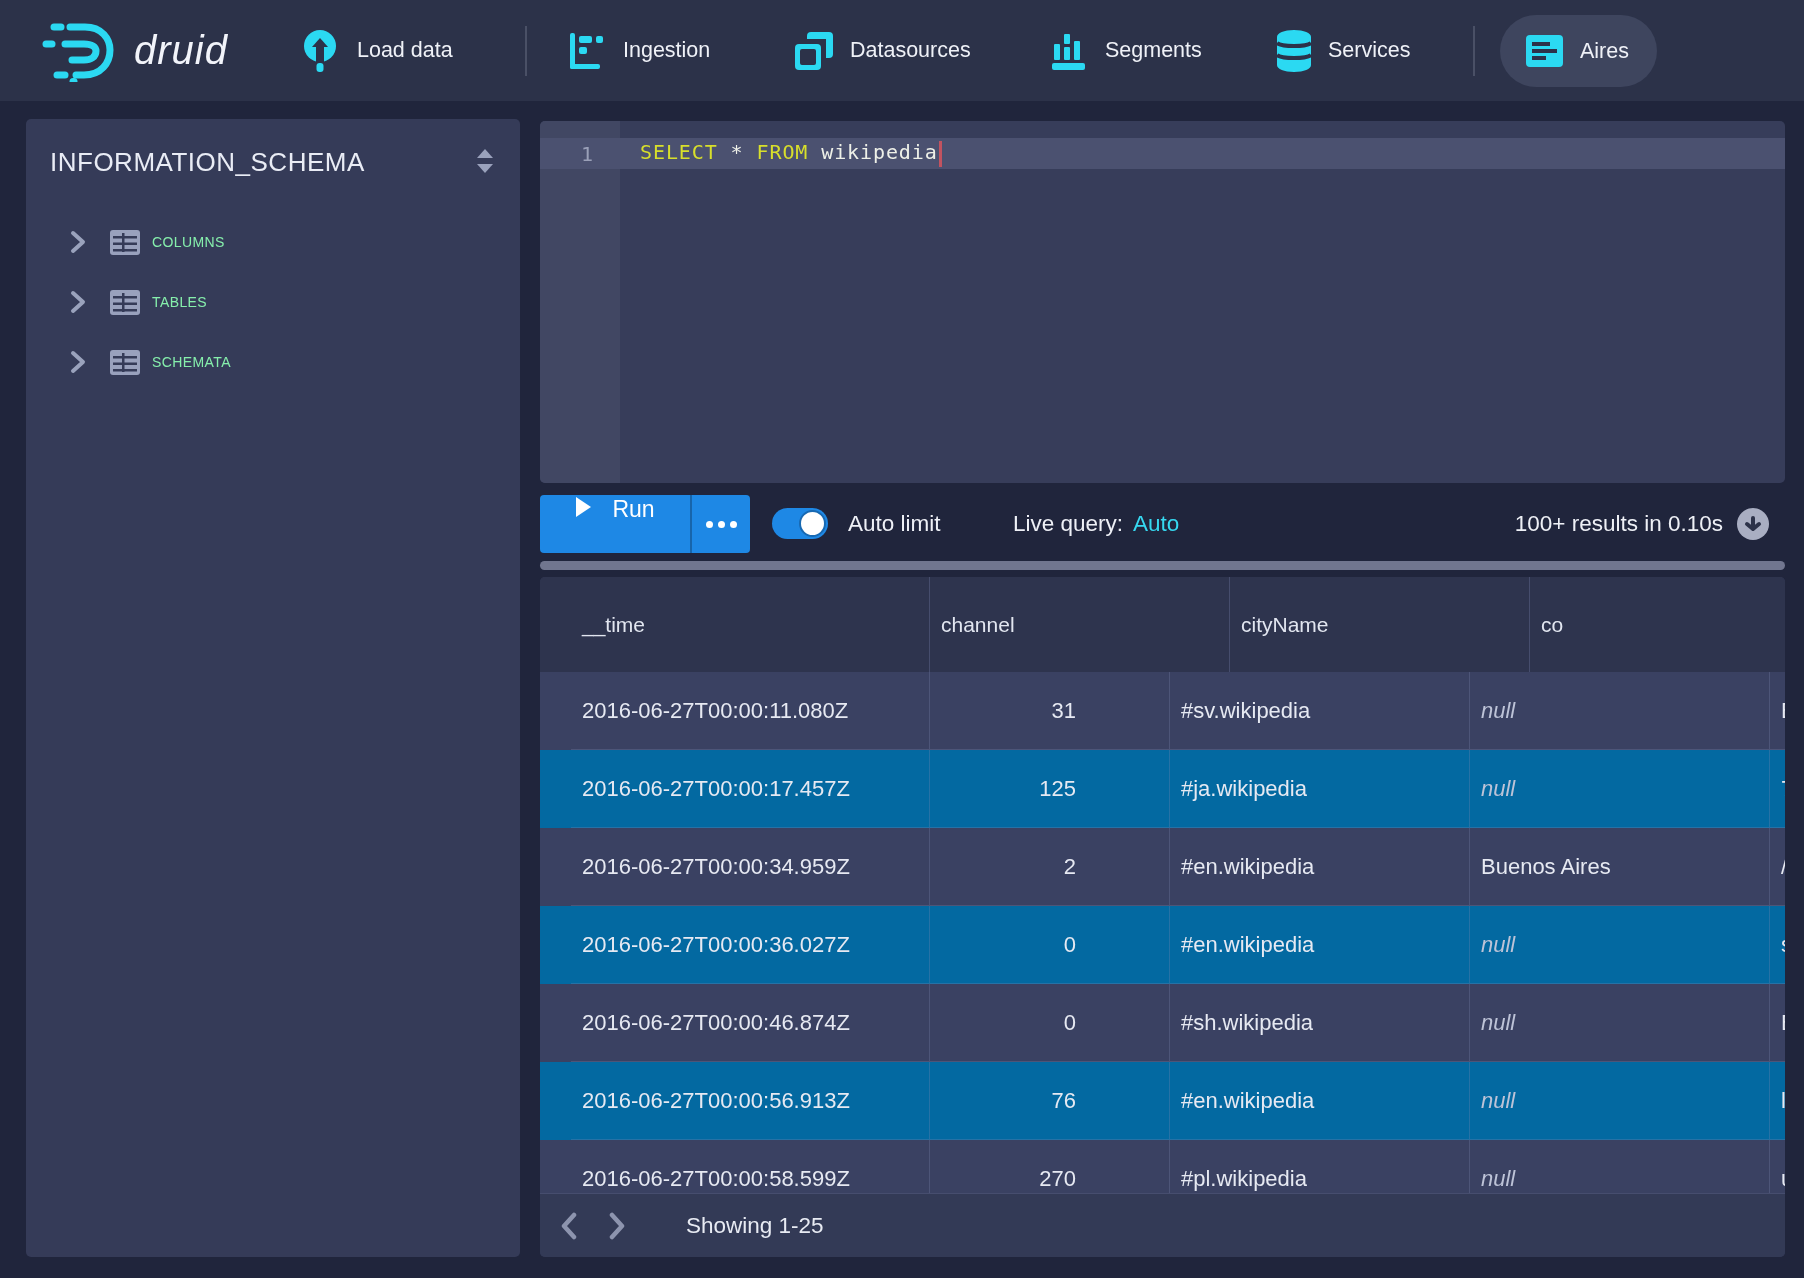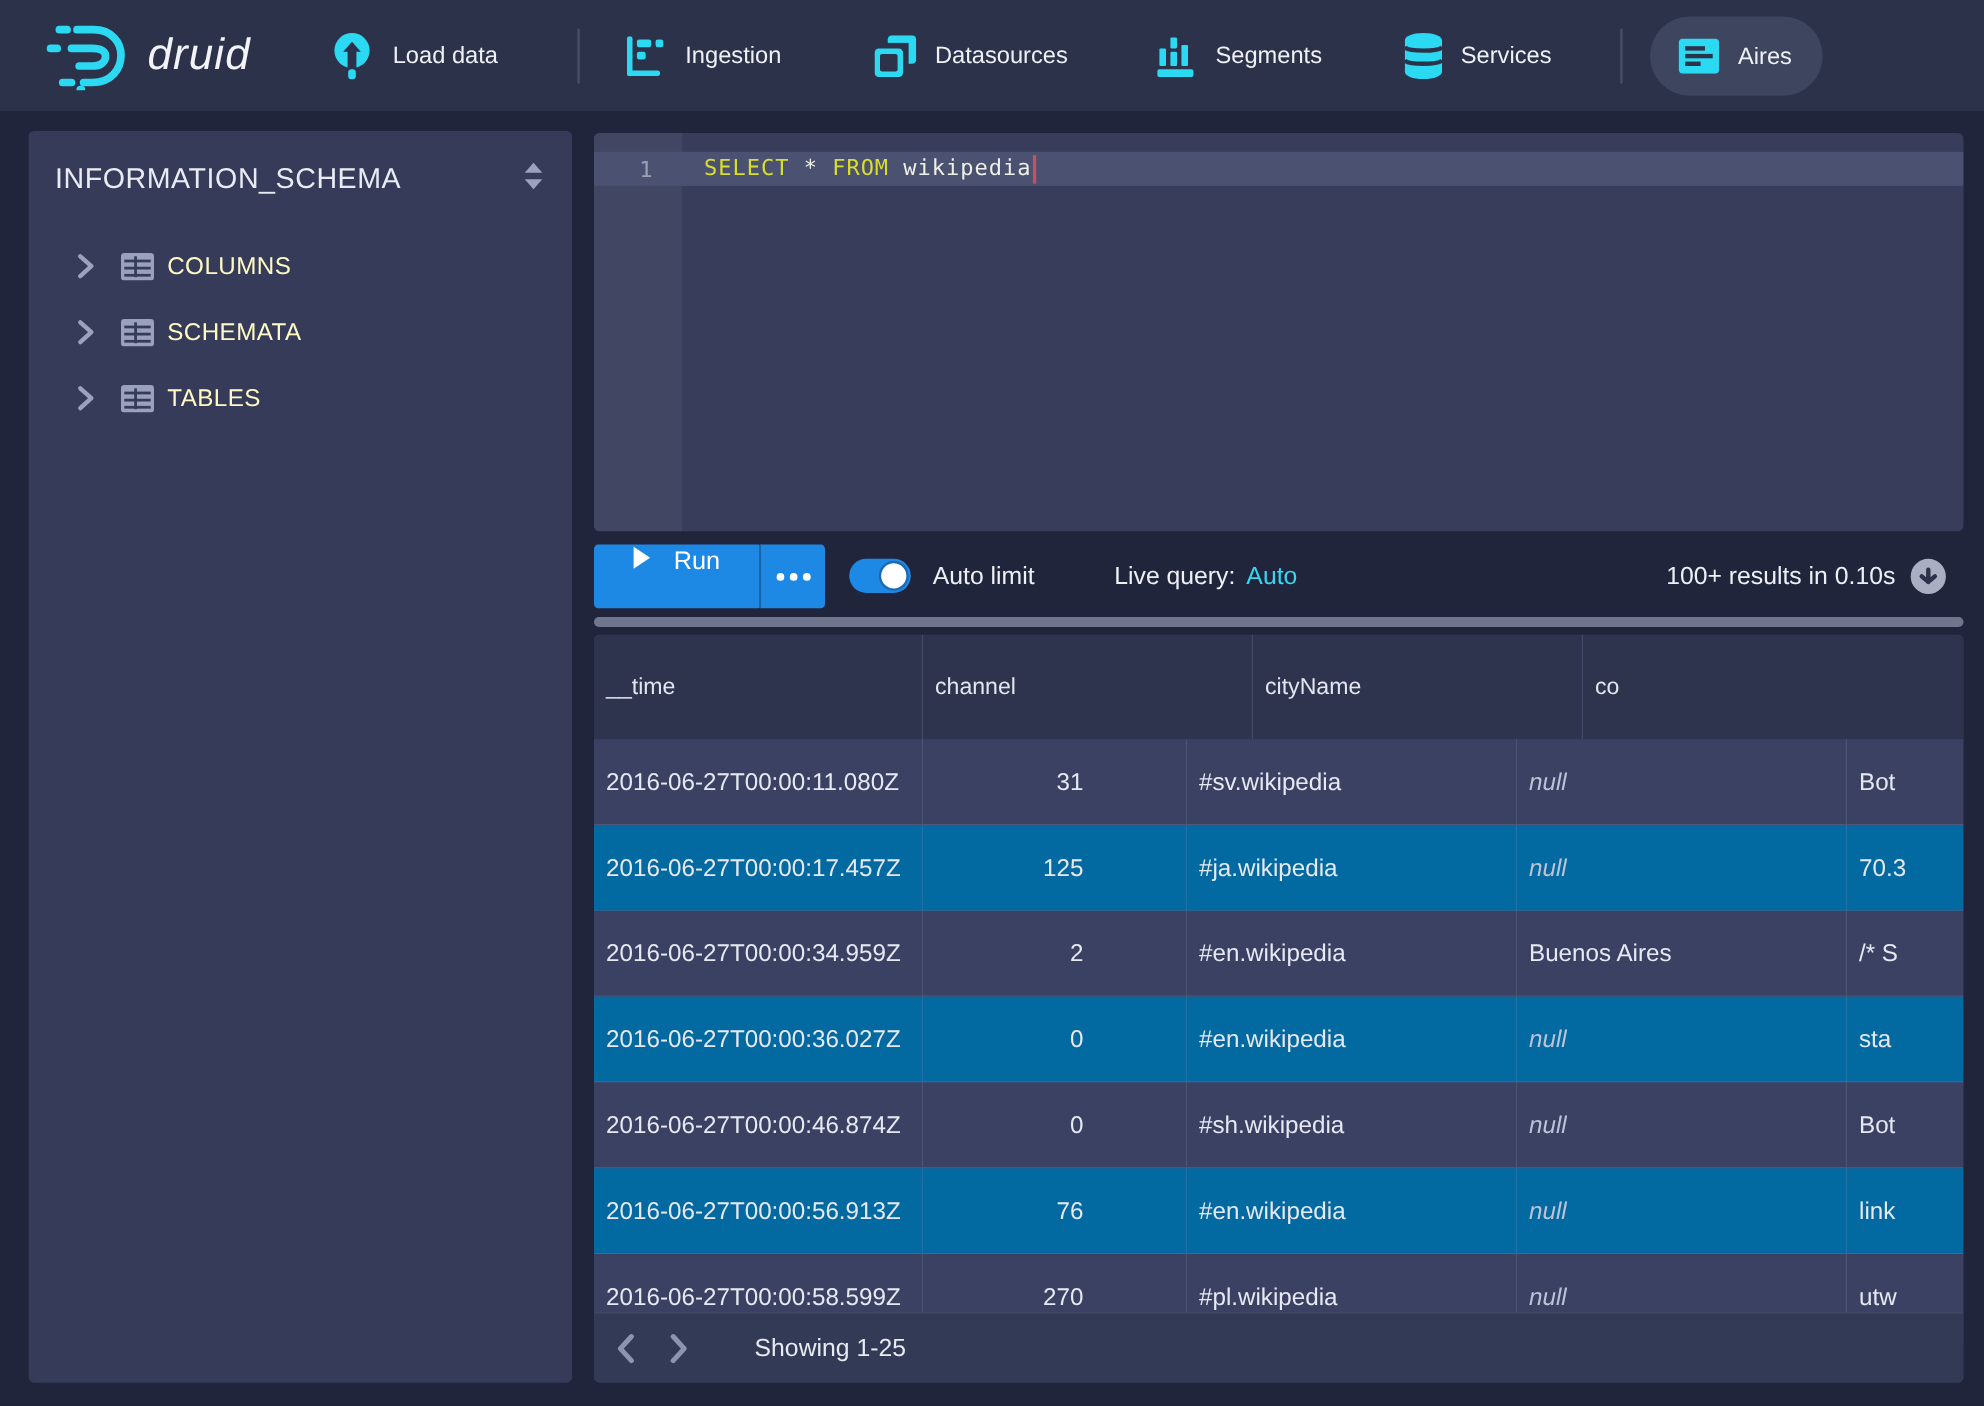--- a/index.html
+++ b/index.html
@@ -20,21 +20,21 @@
   .nav-item.pill{background:#3e455e;border-radius:37px;height:72px;top:15px;padding:0 28px 0 26px;}
   .icon-cyan svg{display:block;}
   
   .sidebar{position:absolute;left:26px;top:119px;width:494px;height:1138px;background:#353b58;border-radius:5px;}
   .schema-head{display:flex;align-items:center;justify-content:space-between;padding:28px 24px 0 24px;}
   .schema-title{font-size:26px;letter-spacing:.5px;color:#e9ecf5;}
   .tree{margin-top:34px;}
   .tree-item{height:60px;display:flex;align-items:center;padding-left:44px;gap:0;cursor:pointer;}
   .tree-item .chev{width:40px;display:flex;align-items:center;}
   .tree-item .ticon{width:42px;display:flex;align-items:center;}
-  .tree-item .tlabel{font-size:22px;color:#fef9c3;letter-spacing:.4px;}
+  .tree-item .tlabel{font-size:14px;color:#86efac;letter-spacing:.4px;}
   
   .editor{position:absolute;left:540px;top:121px;width:1245px;height:362px;background:#373d5a;border-radius:5px;overflow:hidden;}
   .gutter{position:absolute;left:0;top:0;width:80px;height:362px;background:#414763;}
   .active-line{position:absolute;left:0;top:17px;width:1245px;height:31px;background:#4b5170;}
   .code-row{position:absolute;left:0;top:17px;width:1245px;height:31px;display:flex;align-items:center;
     font-family:"DejaVu Sans Mono", monospace;font-size:20px;letter-spacing:.9px;}
   .lineno{width:54px;text-align:right;color:#9aa0b8;}
   .code-text{padding-left:46px;color:#eef0e8;white-space:pre;}
   .tok-k{color:#d8df2b;}
   .caret{display:inline-block;width:3px;height:26px;background:#c25360;vertical-align:middle;margin-left:1px;}
@@ -61,21 +61,21 @@
   .results{position:absolute;left:540px;top:577px;width:1245px;height:680px;background:#343b58;border-radius:5px;overflow:hidden;}
   .thead{display:flex;height:95px;background:#2e344e;}
   .th{box-sizing:border-box;display:flex;align-items:center;padding-left:11px;font-size:21px;color:#e2e6f0;
     border-right:1px solid #464d6d;cursor:pointer;}
   .tr{display:flex;height:78px;}
   .tr.odd{background:#3a4162;}
   .tr.even{background:#0369a1;}
   .td{box-sizing:border-box;display:flex;align-items:center;padding-left:11px;font-size:22px;color:#e6e9f2;
     border-right:1px solid rgba(130,140,180,0.28);border-bottom:1px solid rgba(130,140,180,0.28);
     white-space:nowrap;overflow:hidden;}
-  .c0{width:299px;} .c1{width:240px;} .c2{width:300px;} .c3{width:300px;} .c4{flex:1;border-right:none;}
+  .c0{width:359px;margin-left:31px;} .c1{width:240px;} .c2{width:300px;} .c3{width:300px;} .c4{flex:1;border-right:none;}
   .td.c1{justify-content:flex-end;padding-right:93px;}
   .null{font-style:italic;color:#bdc3d7;}
   .pager{position:absolute;left:0;bottom:0;width:1245px;height:63px;background:#333a56;border-top:1px solid #464d6e;
     display:flex;align-items:center;}
   .pg-btn{width:34px;height:63px;display:flex;align-items:center;justify-content:center;cursor:pointer;}
   .pg-left{margin-left:12px;}
   .pg-right{margin-left:14px;}
   .showing{margin-left:52px;font-size:22.5px;color:#e8ebf3;}
 </style>
 </head>
@@ -205,38 +205,38 @@
     </span>
     <span class="ticon">
       <svg width="30" height="25" viewBox="0 0 30 25">
             <rect x="0" y="0" width="30" height="25" rx="3" fill="#99a1bd"></rect>
             <rect x="3" y="6" width="24" height="2.5" fill="#353b58"></rect>
             <rect x="3" y="12.5" width="24" height="2.5" fill="#353b58"></rect>
             <rect x="3" y="19" width="24" height="2.5" fill="#353b58"></rect>
             <rect x="12" y="3" width="2.5" height="19" fill="#353b58"></rect>
           </svg>
     </span>
-    <span class="tlabel">SCHEMATA</span>
+    <span class="tlabel">TABLES</span>
       </div>
       <div class="tree-item">
         <span class="chev">
       <svg width="16" height="24" viewBox="0 0 16 24">
             <path d="M3 3 L13 12 L3 21" stroke="#9aa2bc" stroke-width="4" fill="none" stroke-linecap="round" stroke-linejoin="round"></path>
           </svg>
     </span>
     <span class="ticon">
       <svg width="30" height="25" viewBox="0 0 30 25">
             <rect x="0" y="0" width="30" height="25" rx="3" fill="#99a1bd"></rect>
             <rect x="3" y="6" width="24" height="2.5" fill="#353b58"></rect>
             <rect x="3" y="12.5" width="24" height="2.5" fill="#353b58"></rect>
             <rect x="3" y="19" width="24" height="2.5" fill="#353b58"></rect>
             <rect x="12" y="3" width="2.5" height="19" fill="#353b58"></rect>
           </svg>
     </span>
-    <span class="tlabel">TABLES</span>
+    <span class="tlabel">SCHEMATA</span>
       </div>
     </div>
 </div>
 
 <div class="editor">
   <div class="gutter"></div>
   <div class="active-line"></div>
   <div class="code-row">
     <span class="lineno">1</span>
     <span class="code-text" id="code-text"><span class="tok-k">SELECT</span><span> </span><span>*</span><span> </span><span class="tok-k">FROM</span><span> wikipedia</span><span class="caret"></span></span>

